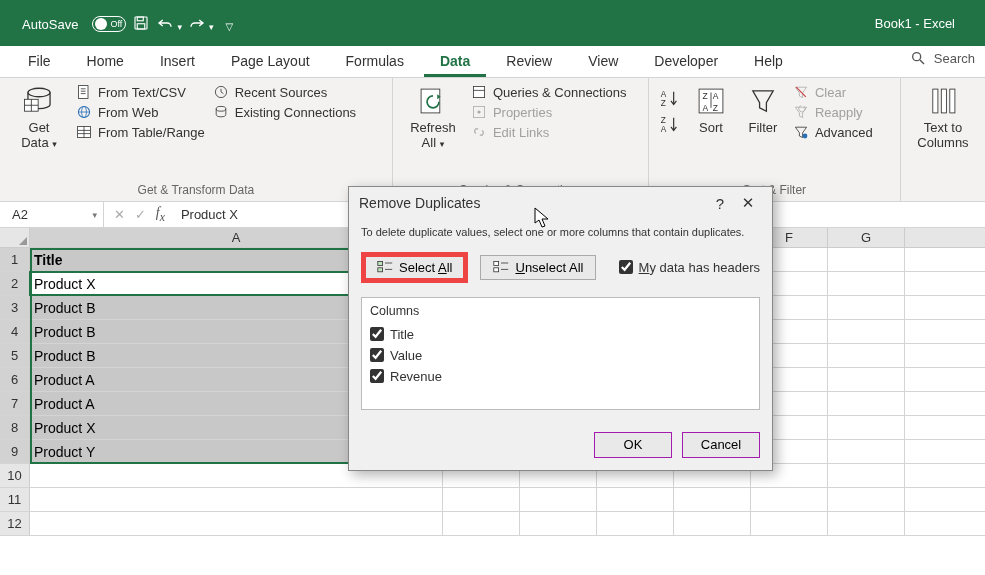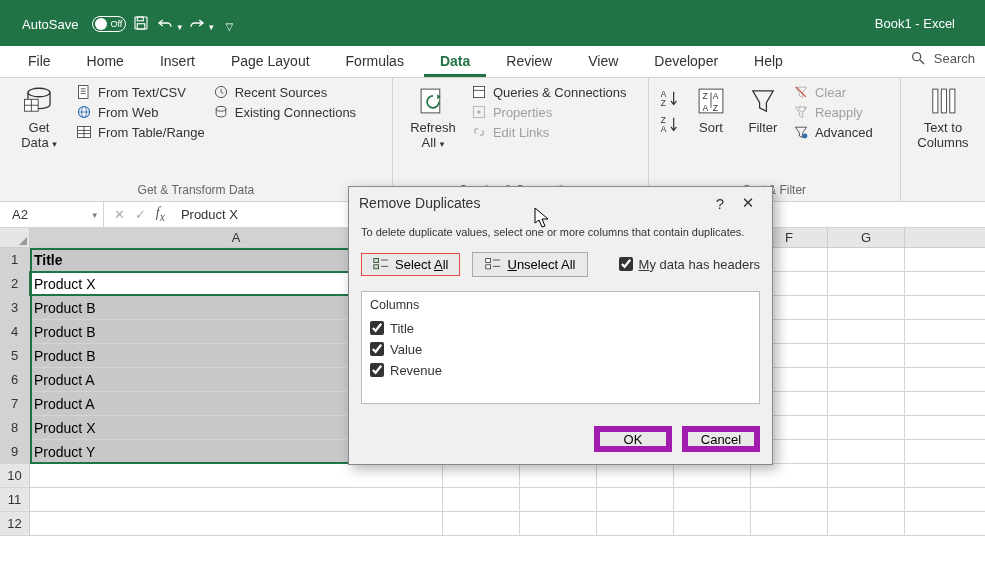--- a/index.html
+++ b/index.html
@@ -68,27 +68,27 @@
 
   
   .overlay-dialog { position:absolute; left:348px; top:186px; width:425px; background:#f0f0f0; border:1px solid #888; box-shadow: 4px 4px 12px rgba(0,0,0,0.3); z-index:100; }
   .dlg-title { display:flex; align-items:center; height:32px; padding:0 10px; font-size:14px; }
   .dlg-title .title-text { flex:1; }
   .dlg-title .hlp, .dlg-title .cls { width:28px; text-align:center; font-size:15px; cursor:pointer; }
   .dlg-body { padding: 6px 12px 12px 12px; }
   .dlg-desc { font-size:11px; color:#333; margin-bottom:12px; line-height:1.35; }
   .dlg-row1 { display:flex; align-items:center; gap:12px; margin-bottom:14px; }
   .dlg-btn { background:#e9e9e9; border:1px solid #aaa; padding:4px 12px; font-size:13px; display:flex; align-items:center; gap:6px; cursor:pointer; }
-  .dlg-btn.primary { border:1px solid #ef4444; padding:3px 11px; }
+  .dlg-btn.primary { border:5px solid #ef4444; padding:3px 11px; }
   .chk-label { display:flex; align-items:flex-start; gap:6px; font-size:13px; }
   .cols-frame { border:1px solid #bbb; background:#fff; padding:6px 8px 22px 8px; }
   .cols-frame .legend { font-size:12.5px; color:#333; margin-bottom:6px; }
   .col-item { display:flex; align-items:center; gap:6px; font-size:13px; padding:3px 0; }
   .dlg-footer { display:flex; justify-content:flex-end; gap:10px; padding:10px 12px 12px; }
-  .dlg-footer .dlg-btnf { width:78px; height:26px; border:6px solid #a21caf; background:#e9e9e9; font-size:13px; cursor:pointer; }
+  .dlg-footer .dlg-btnf { width:78px; height:26px; border:1px solid #a21caf; background:#e9e9e9; font-size:13px; cursor:pointer; }
   input[type=checkbox]{ width:14px; height:14px; accent-color:#333; }
   .cursor-arrow { position:absolute; left:534px; top:207px; z-index:200; pointer-events:none; }
   .underline-key { text-decoration: underline; }
 </style>
 </head>
 <body>
 
 <div class="titlebar">
   <div class="left">
     <span class="autosave">AutoSave</span>

